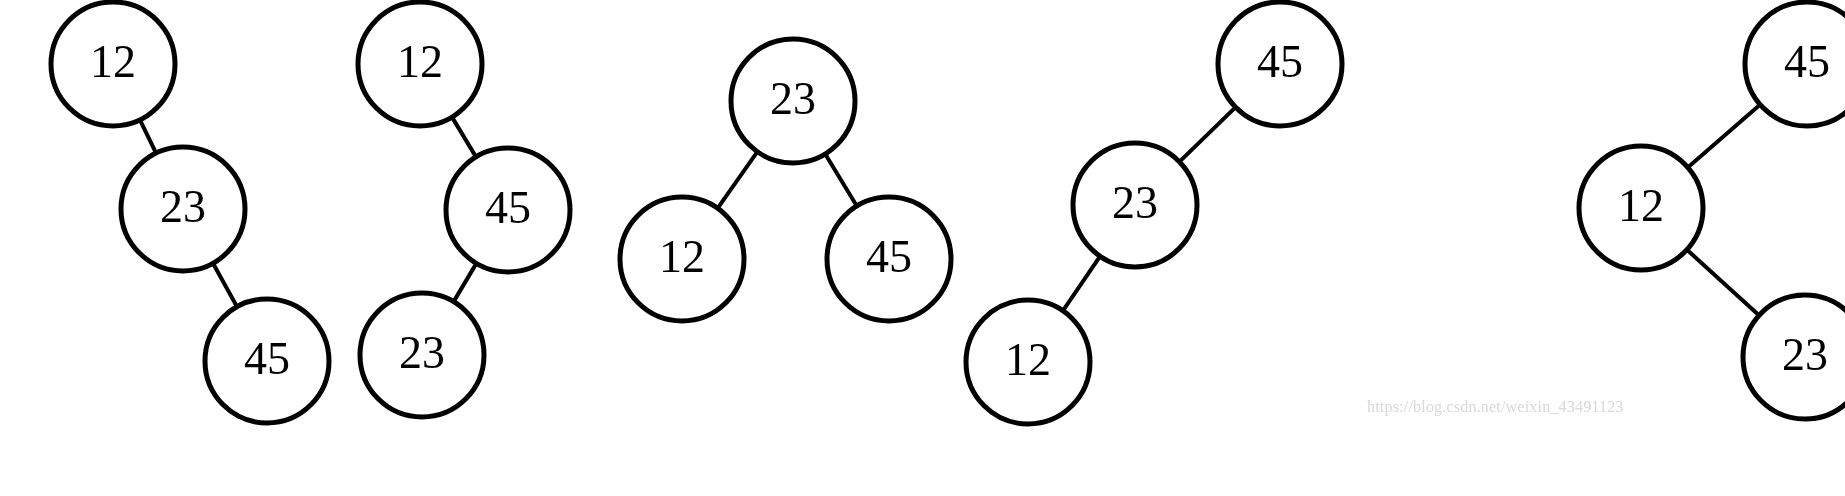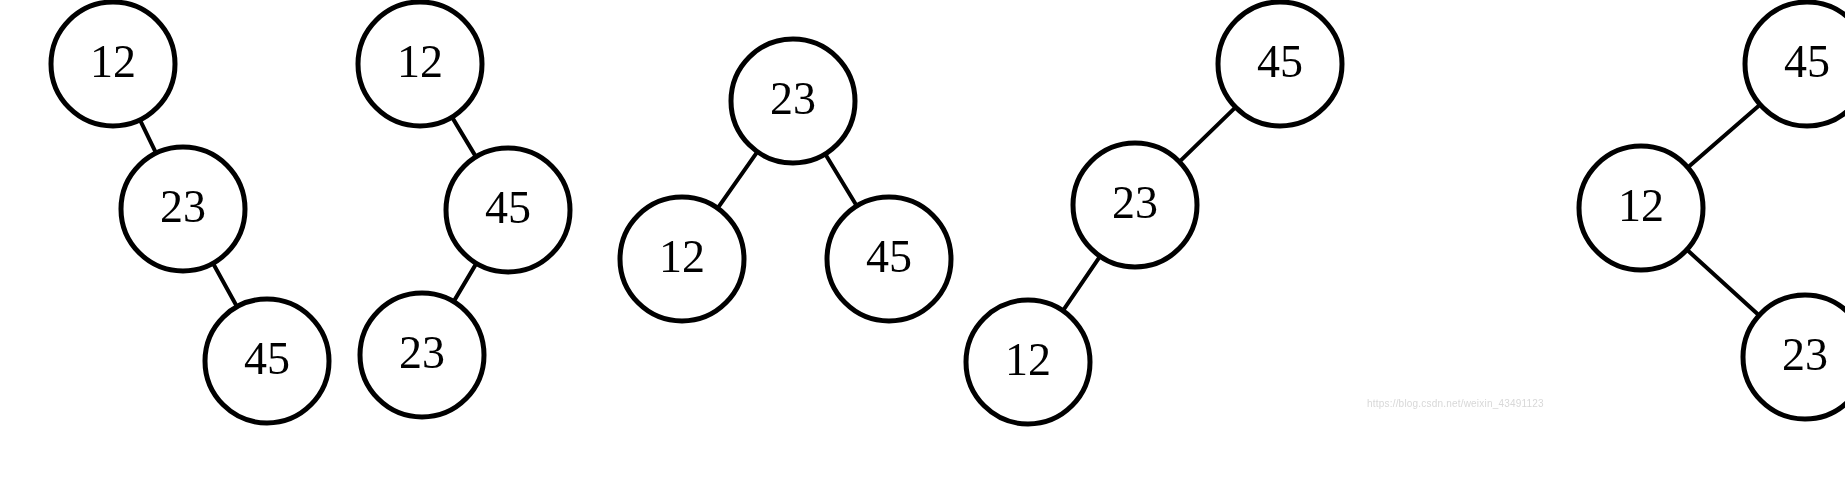--- a/index.html
+++ b/index.html
@@ -38,22 +38,22 @@
   .node-label {
     font-family: "Liberation Serif", "DejaVu Serif", serif;
     font-size: 46px;
     fill: #000000;
     text-anchor: middle;
     dominant-baseline: middle;
     user-select: none;
   }
   .watermark {
     position: absolute;
-    font-family: Liberation Sans, sans-serif;
-    font-size: 10px;
+    font-family: Liberation Serif, serif;
+    font-size: 16px;
     color: #d8d8d8;
     white-space: nowrap;
     letter-spacing: 0.2px;
     user-select: none;
   }
 </style>
 </head>
 <body>
 
 <div id="canvas-root">

